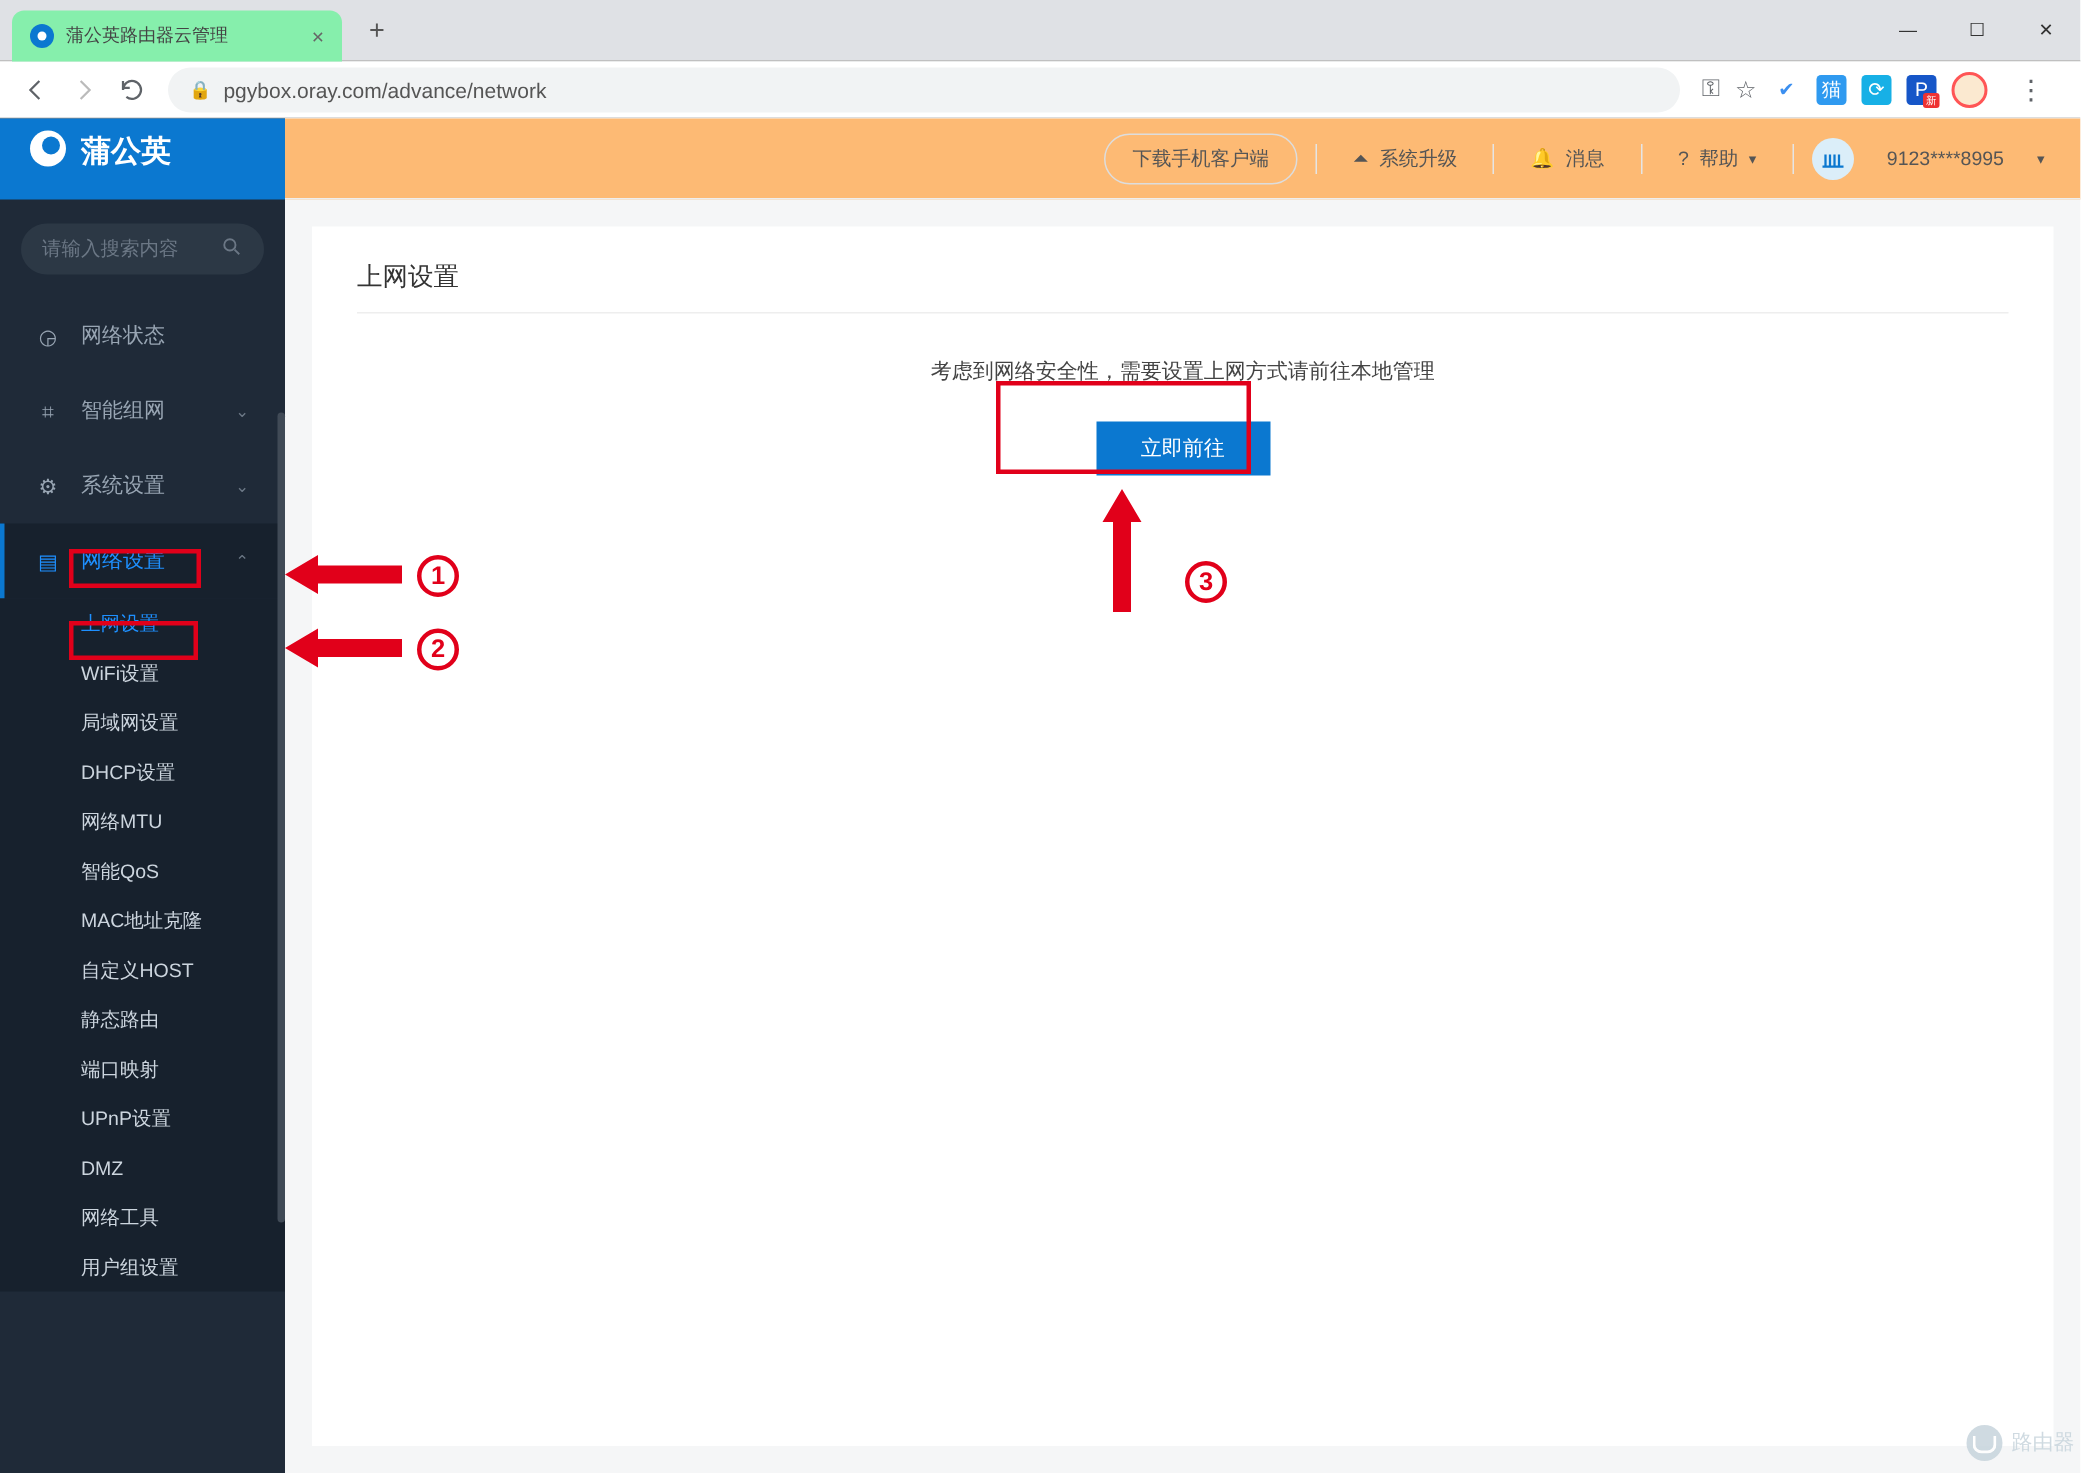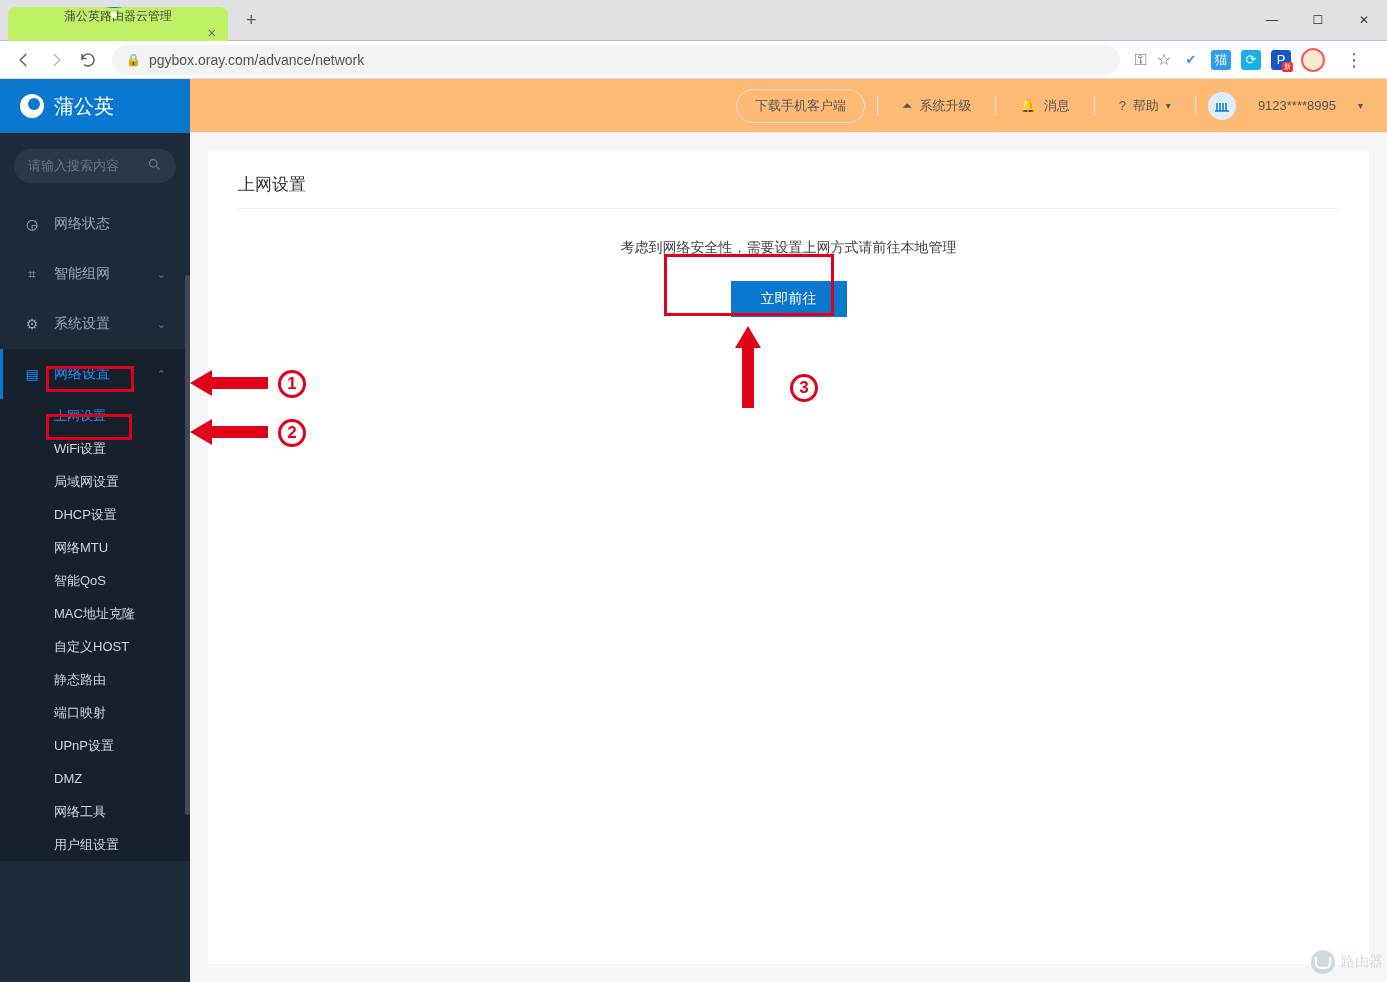--- a/index.html
+++ b/index.html
@@ -1,20 +1,20 @@
 <!DOCTYPE html>
 <html><head>
 <meta charset="utf-8">
 <style>
 * { margin: 0; padding: 0; box-sizing: border-box; font-family: "Microsoft YaHei", Arial, sans-serif; }
 body { background: #fff; width: 1387px; height: 982px; overflow: hidden; position: relative; }
 
 
 .browser-chrome { background: #dfe1e5; height: 41px; display: flex; align-items: center; border-bottom: 1px solid #c0c0c0; }
-.tab { background: #bef264; height: 34px; margin-top: 7px; margin-left: 8px; display: flex; align-items: center; padding: 0 12px; border-radius: 8px 8px 0 0; min-width: 220px; font-size: 12px; color: #444; flex-direction: column; }
+.tab { background: #86efac; height: 34px; margin-top: 7px; margin-left: 8px; display: flex; align-items: center; padding: 0 12px; border-radius: 8px 8px 0 0; min-width: 220px; font-size: 12px; color: #444; }
 .tab .favicon { width: 16px; height: 16px; background: #0b78d0; border-radius: 50%; margin-right: 8px; position: relative; }
 .tab .favicon::after { content: ''; position: absolute; width: 6px; height: 6px; background: #fff; border-radius: 50%; top: 5px; left: 5px; }
 .tab .close { margin-left: auto; color: #666; font-size: 14px; }
 .newtab { color: #555; font-size: 18px; margin-left: 10px; padding: 4px 8px; }
 .win-controls { margin-left: auto; display: flex; }
 .win-btn { width: 46px; height: 30px; display: flex; align-items: center; justify-content: center; color: #333; font-size: 12px; }
 
 .addr-bar { background: #fff; height: 38px; display: flex; align-items: center; padding: 0 8px; border-bottom: 1px solid #ddd; }
 .nav-btn { width: 32px; height: 32px; display: flex; align-items: center; justify-content: center; color: #5f6368; border-radius: 50%; }
 .nav-btn.disabled { color: #bbb; }
@@ -23,21 +23,21 @@
 .ext-icons { display: flex; gap: 10px; align-items: center; padding: 0 6px; }
 .ext-icon { width: 20px; height: 20px; border-radius: 3px; display:flex;align-items:center;justify-content:center;font-size:13px;color:#fff;}
 .avatar-circle { width: 24px; height: 24px; border: 2px solid #f55; border-radius: 50%; background:#fbe9d0;}
 .menu-dots { font-size: 18px; color: #5f6368; padding: 0 10px; }
 
 
 .app { display: flex; height: calc(982px - 79px); }
 
 
 .sidebar { width: 190px; background: #1f2a38; color: #aab; display: flex; flex-direction: column; position: relative; }
-.logo-bar { background: #0b78d0; height: 54px; display: flex; align-items: center; padding: 8px 20px; color: #fff; font-size: 20px; font-weight: normal; }
+.logo-bar { background: #0b78d0; height: 54px; display: flex; padding: 8px 20px; color: #fff; font-size: 20px; font-weight: bold; }
 .logo-bar .logo-ic { width: 24px; height: 24px; background: #fff; border-radius: 50%; margin-right: 10px; position: relative; }
 .logo-bar .logo-ic::after { content:''; position:absolute; width:12px; height:12px; background:#0b78d0; border-radius:50%; top:4px; left:8px; }
 .search-box { margin: 16px 14px; background: #2c3845; border-radius: 18px; height: 34px; display: flex; align-items: center; padding: 0 14px; color: #6b7785; font-size: 13px; }
 .search-box .sicon { margin-left: auto; }
 .nav-group { }
 .nav-item { height: 50px; display: flex; align-items: center; padding: 0 24px; font-size: 14px; color: #98a5b3; cursor: pointer; gap: 14px; }
 .nav-item .chev { margin-left: auto; font-size: 11px; color: #6b7785; }
 .nav-item.active { color: #1e90ff; background: #17212d; border-left: 3px solid #0b78d0; padding-left: 21px; }
 .nav-item .nicon { width: 16px; height: 16px; display:flex;align-items:center;justify-content:center; font-size:14px; }
 .sub-list { background: #17212d; }

